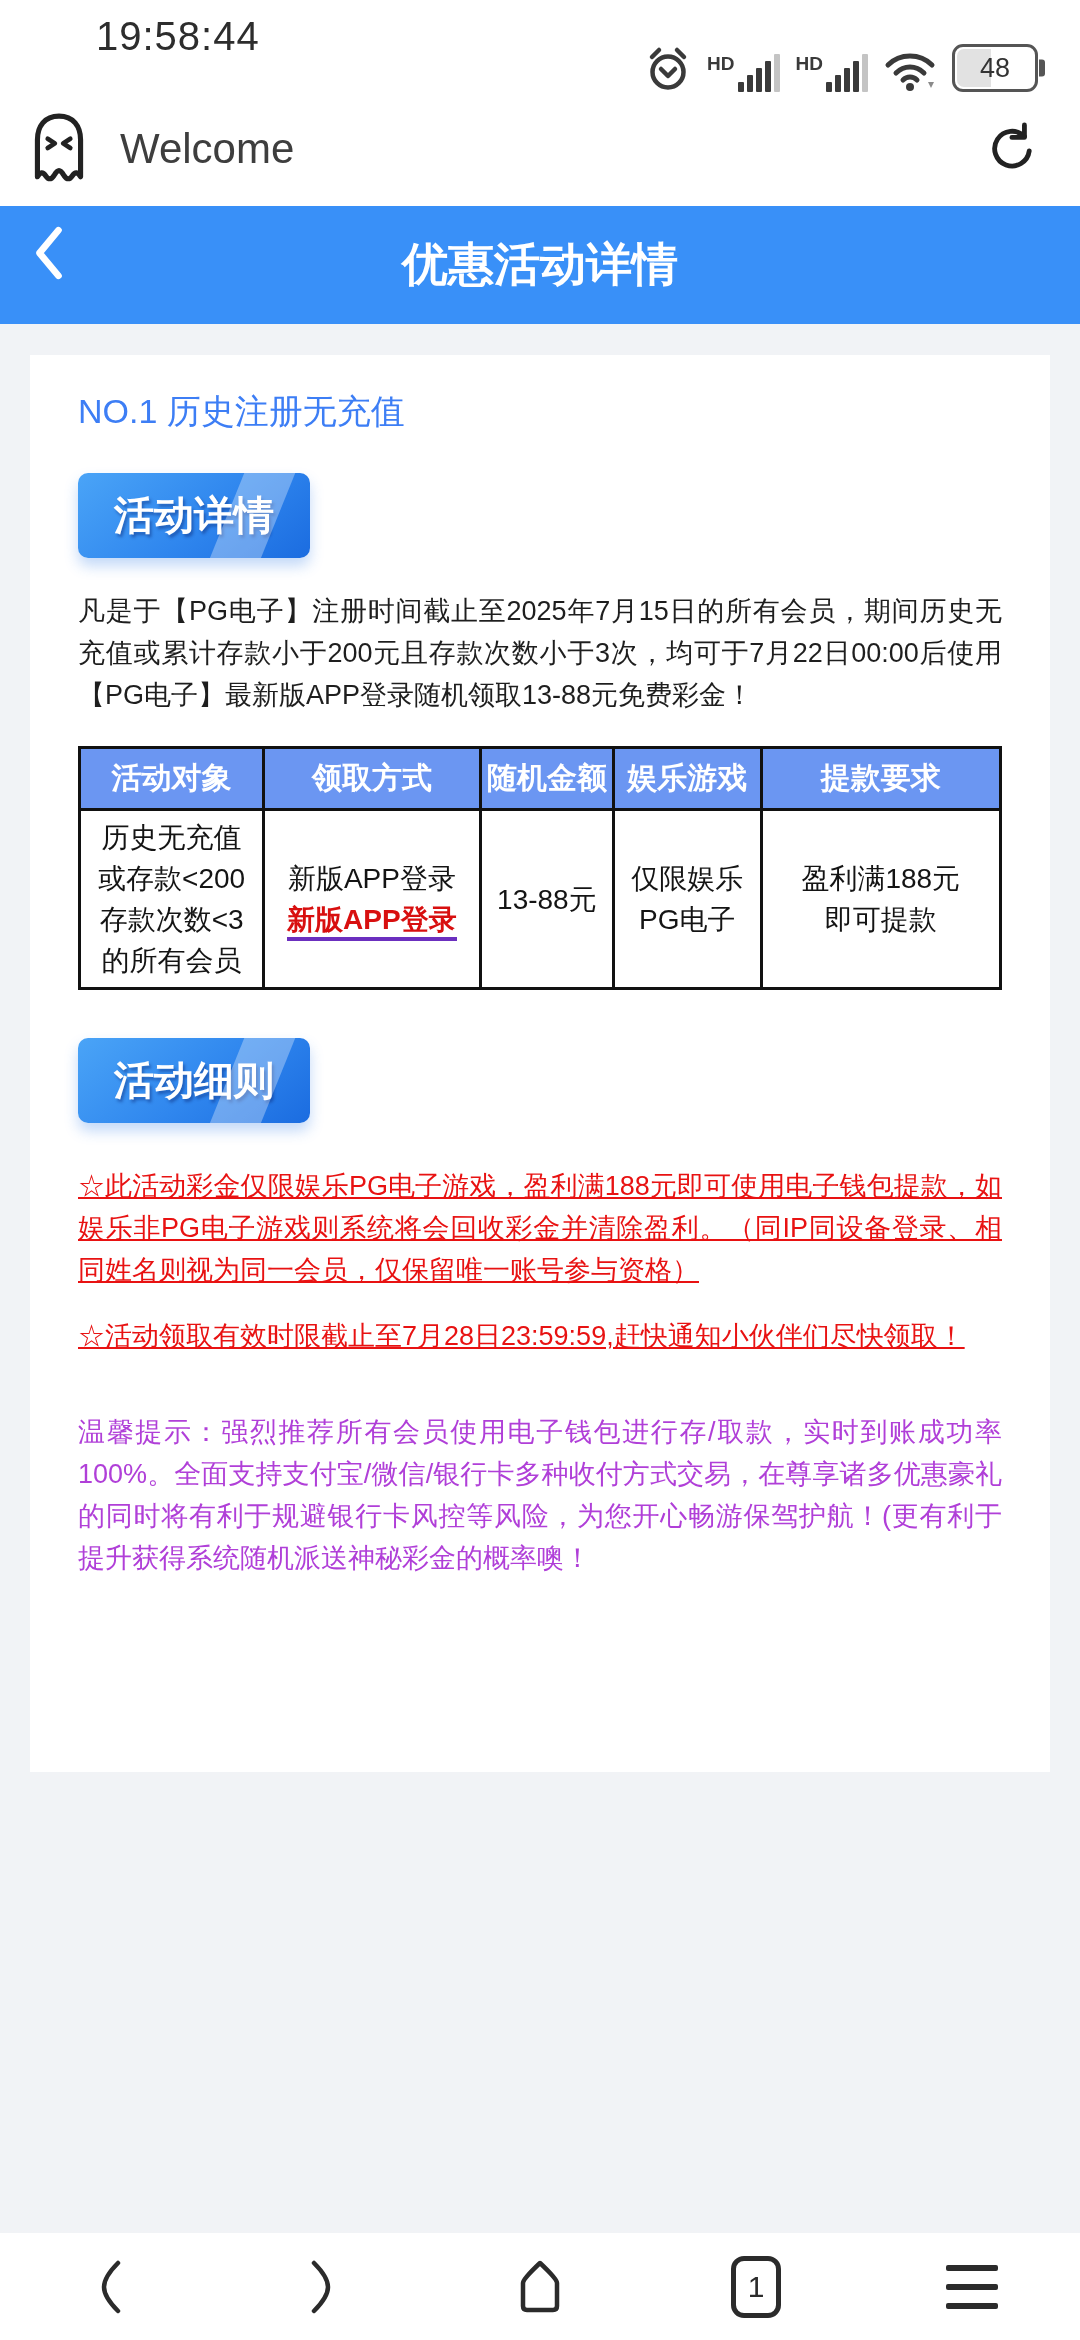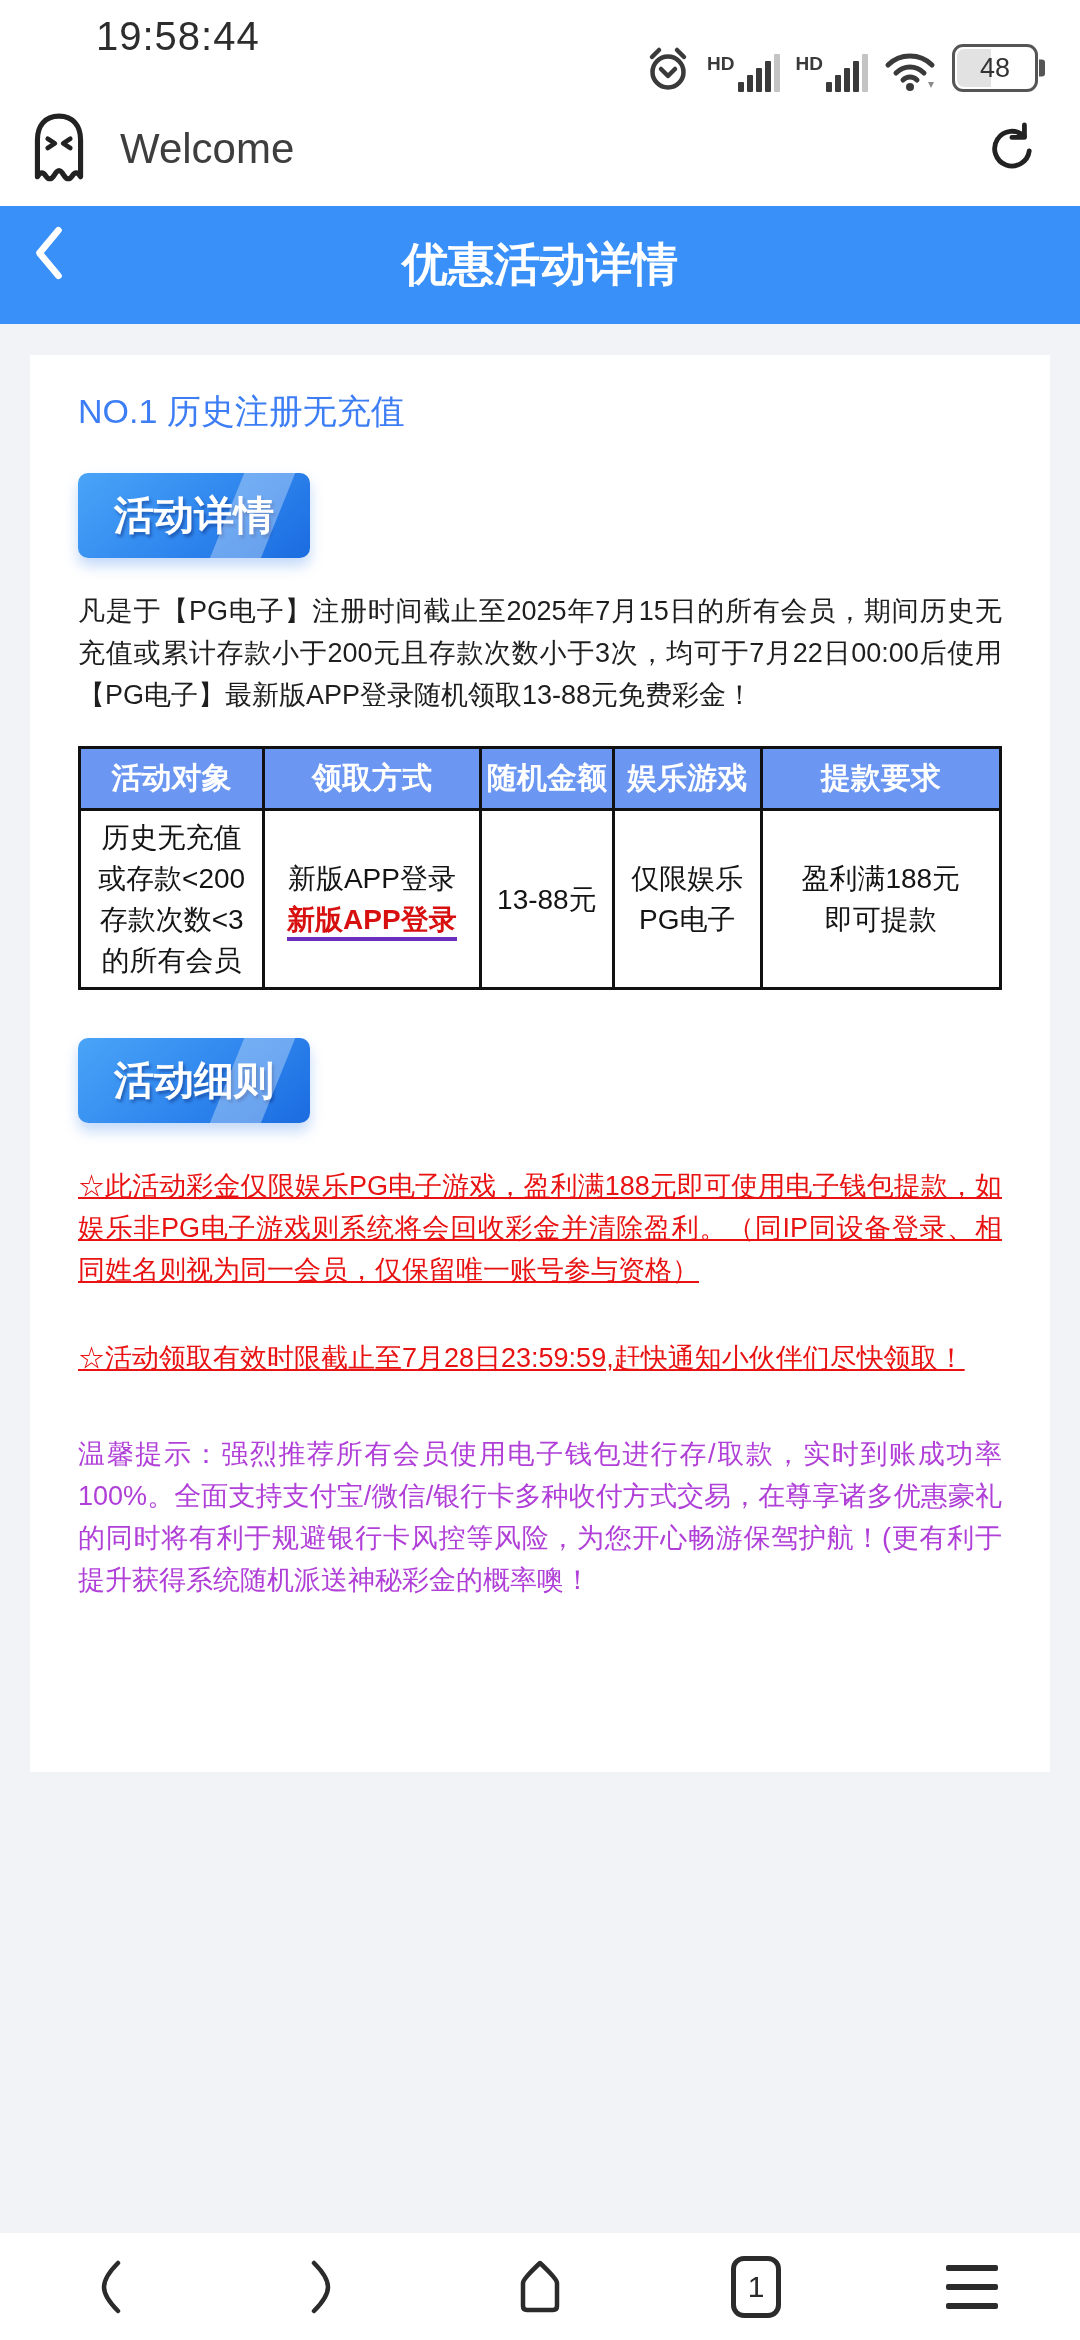--- a/index.html
+++ b/index.html
@@ -43,21 +43,21 @@
   .badge{position:relative;display:inline-block;margin-top:38px;padding:15px 36px;border-radius:10px;
     background:linear-gradient(140deg,#4aa4f7 0%,#2f86ee 55%,#1b6ce0 100%);
     color:#fff;font-size:40px;font-weight:bold;overflow:hidden;
     text-shadow:2px 3px 3px rgba(10,40,120,.45);
     box-shadow:0 8px 14px rgba(40,120,230,.28);text-align:center;}
   .badge::after{content:"";position:absolute;top:-25%;right:14%;width:22%;height:150%;
     background:rgba(255,255,255,.32);transform:skewX(-22deg);}
   .para{font-size:27px;line-height:42px;color:#1e1e1e;margin-top:28px;text-align:justify;}
   .para.red{color:#e81212;text-decoration:underline;}
   .para.purple{color:#b03fd8;}
-  .mt-lg{margin-top:46px;}
+  .mt-lg{margin-top:24px;}
   .mt-md{margin-top:38px;}
   
   .promo-table{width:100%;border-collapse:collapse;margin-top:30px;}
   .promo-table th{background:#6b96f2;color:#ffffff;font-size:30px;font-weight:bold;
     border:3px solid #111;padding:9px 2px;}
   .promo-table td{border:3px solid #111;text-align:center;font-size:28px;line-height:41px;
     color:#141414;padding:6px 2px;vertical-align:middle;}
   .dl-link{color:#d80f0f;font-weight:bold;display:inline-block;line-height:34px;
     border-bottom:4px solid #6b2fbf;cursor:pointer;}
   

